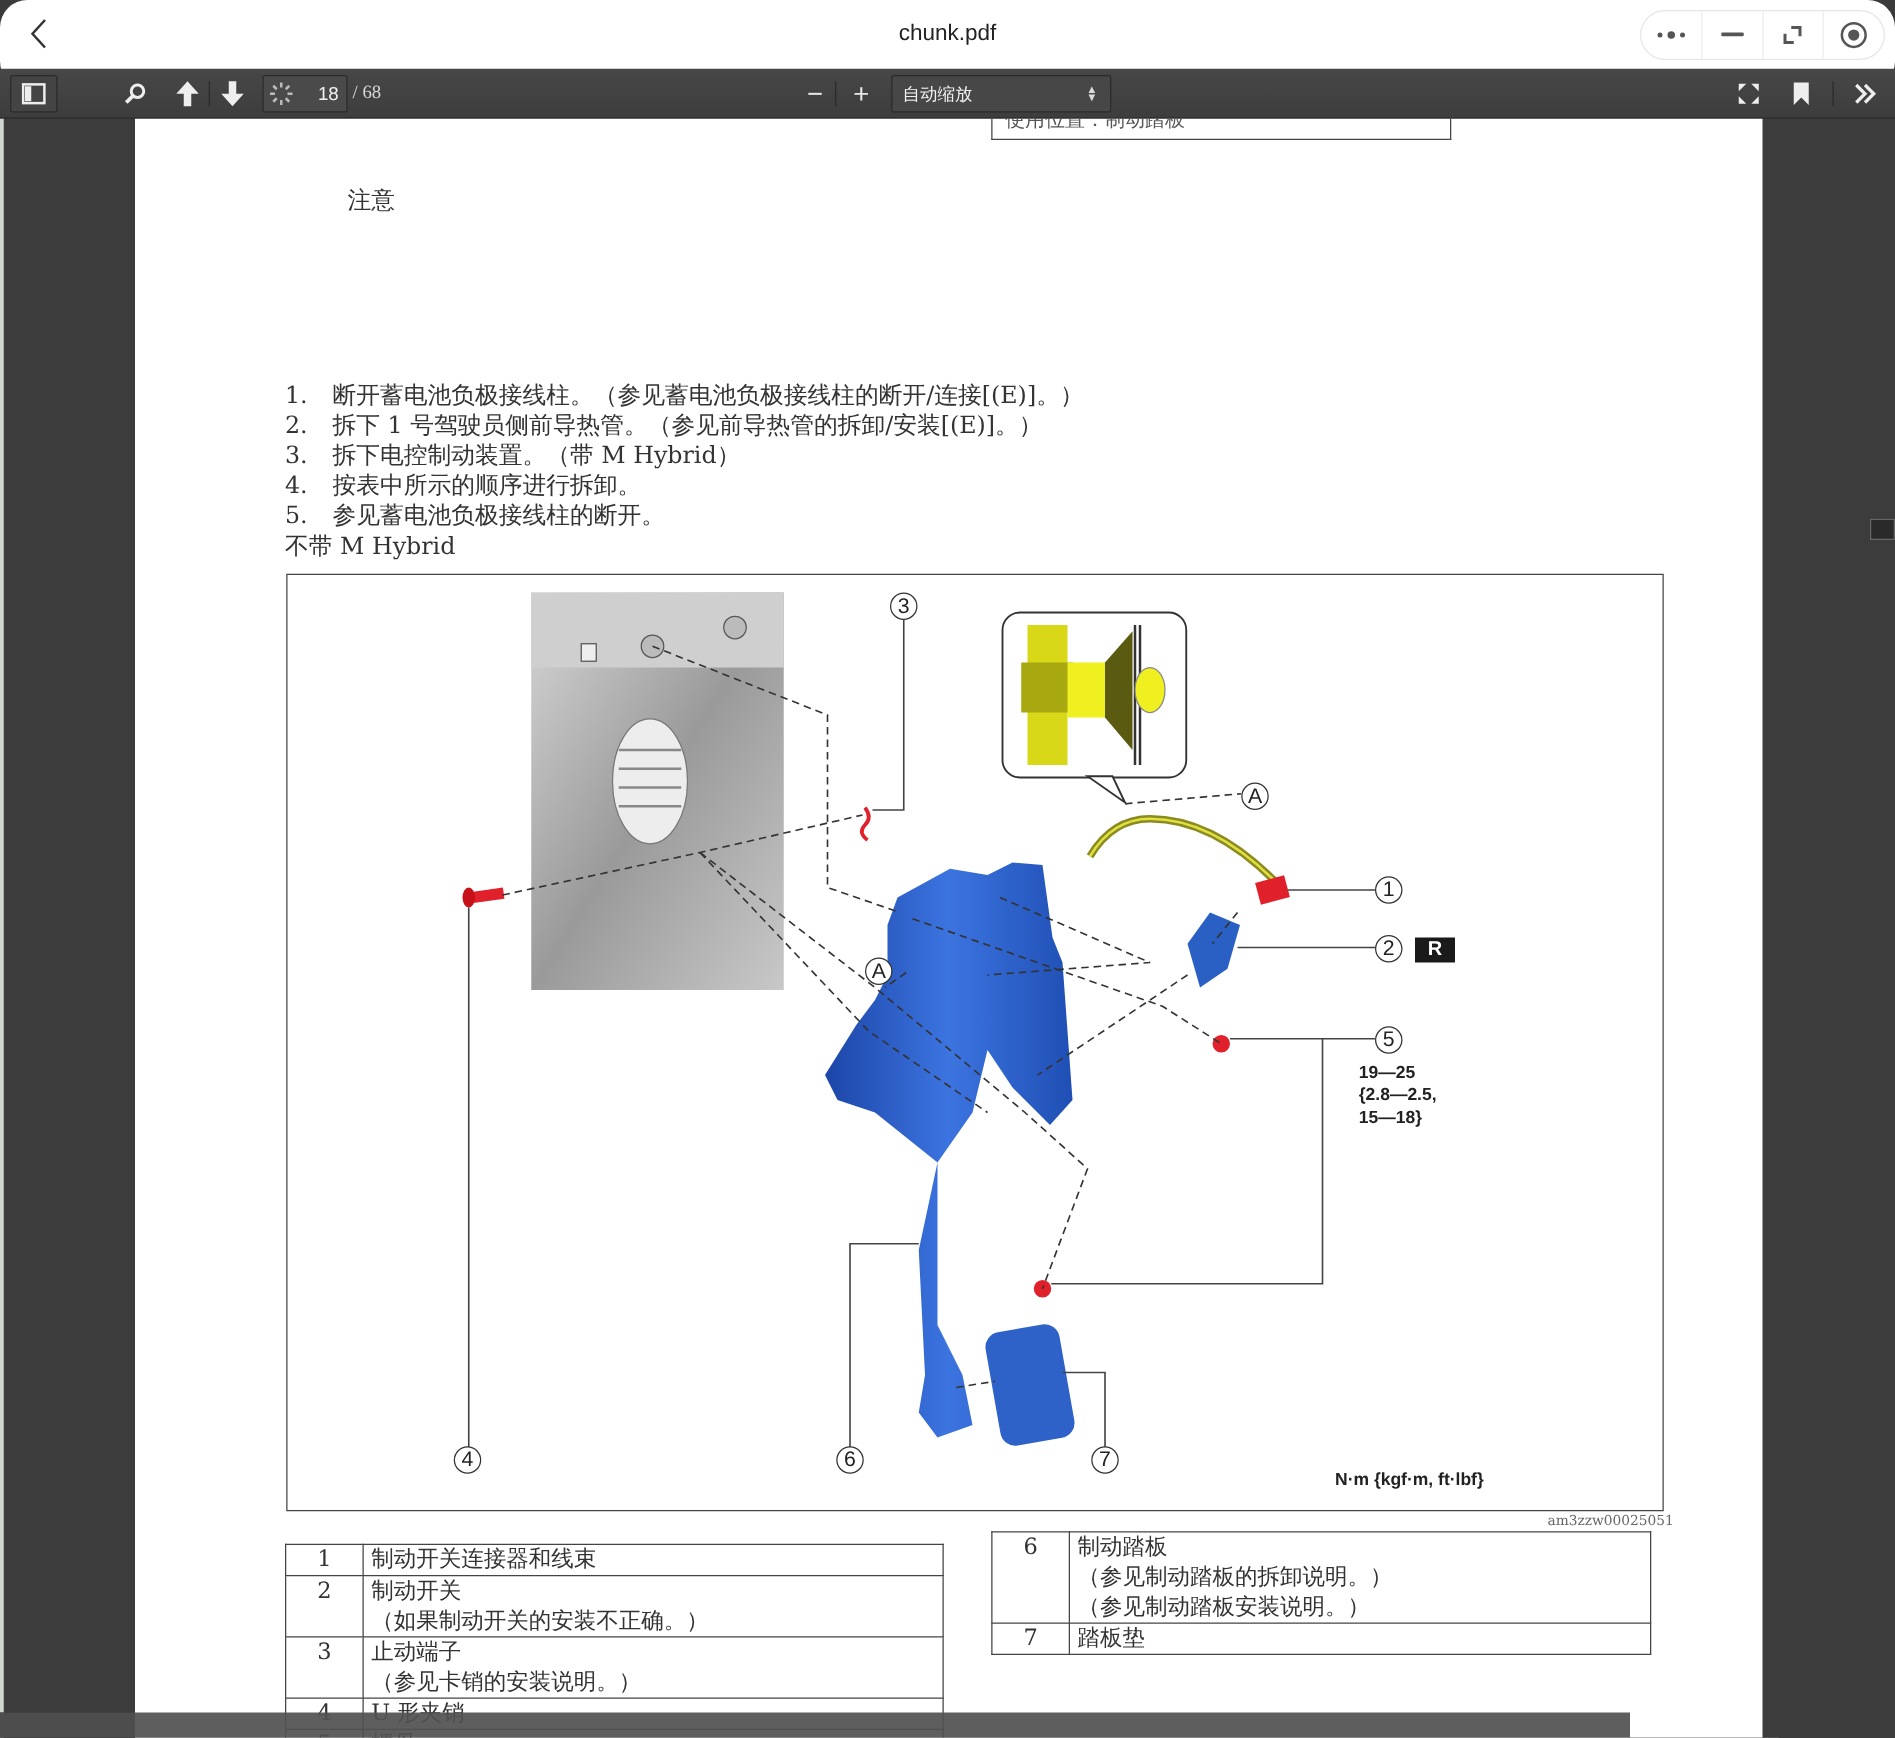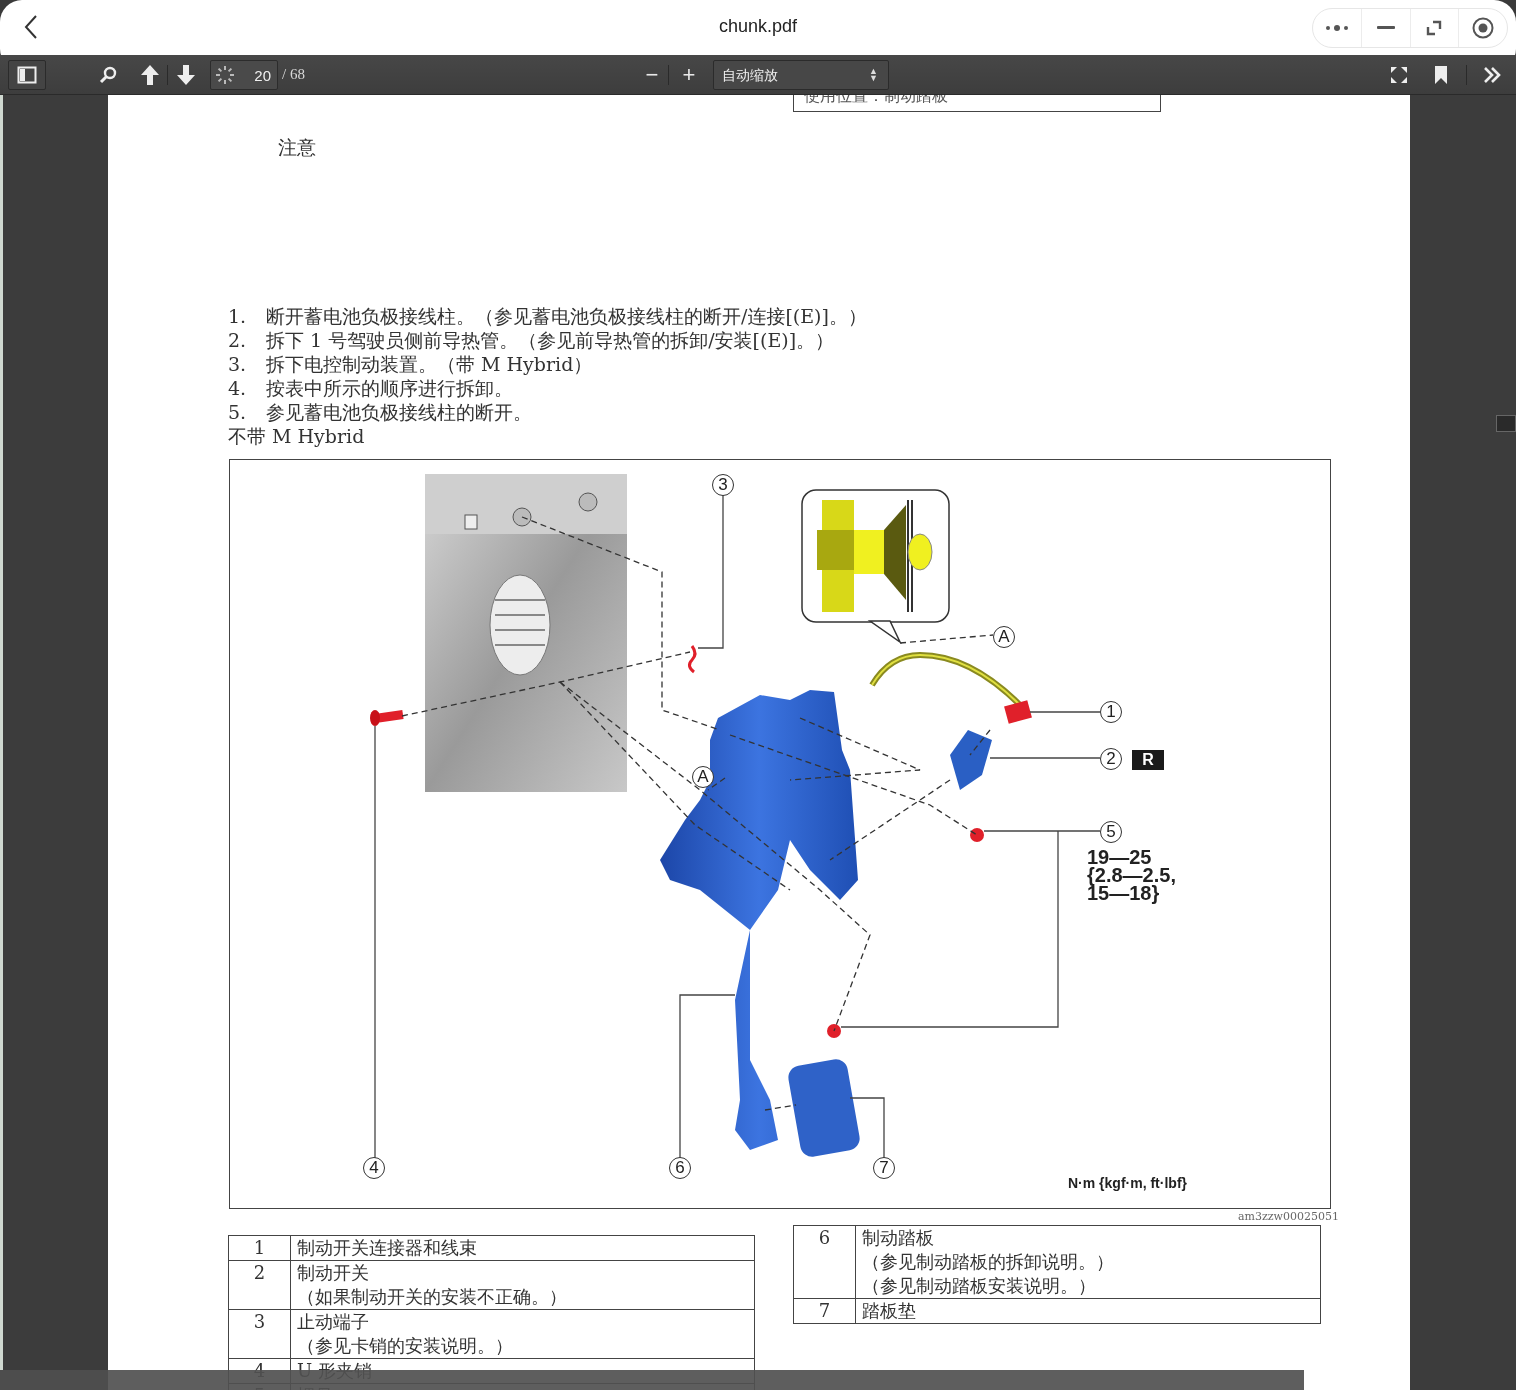--- a/index.html
+++ b/index.html
@@ -21,34 +21,34 @@
   .zoom-select .arrows { position: absolute; right: 10px; top: 7px; font-size: 9px; line-height: 7px; color: #ddd; }
   .sep { position: absolute; top: 10px; width: 1px; height: 20px; background: #2a2a2a; }
 
   .sidebar-left { position: absolute; left: 0; top: 95px; width: 108px; height: 1295px; background: #3c3c3c; }
   .sidebar-left .strip { position: absolute; left: 0; top: 0; width: 3px; height: 100%; background: #cfd8d0; }
   .right-bg { position: absolute; left: 1410px; top: 95px; width: 106px; height: 1295px; background: #3c3c3c; }
   .scroll-thumb { position: absolute; left: 1496px; top: 415px; width: 20px; height: 17px; background: #2a2a2a; border: 1px solid #666; cursor: pointer; }
 
   .page { position: absolute; left: 108px; top: 95px; width: 1302px; height: 1295px; background: #fff; overflow: hidden; font-family: "DejaVu Serif", "Liberation Serif", serif; color: #333; }
   .loc-box { position: absolute; left: 685px; top: -10px; width: 368px; height: 27px; border: 1px solid #444; border-top: none; font-size: 16px; padding: 0 0 0 10px; line-height: 22px; color: #555; }
-  .note-h { position: absolute; left: 170px; top: 40px; font-size: 19px; }
+  .note-h { position: absolute; left: 170px; top: 52px; font-size: 19px; }
   .note-list { position: absolute; left: 188px; top: 65px; width: 1030px; font-size: 19px; line-height: 24px; }
   .note-list li { list-style: none; position: relative; padding-left: 20px; }
   .note-list li::before { content: "•"; position: absolute; left: 2px; top: 0; }
   .steps { position: absolute; left: 120px; top: 209px; font-size: 19px; line-height: 24px; }
   .steps .st { display: flex; }
   .steps .n { width: 38px; }
   .subhead { position: absolute; left: 120px; top: 329px; font-size: 19px; }
 
   .diagram { position: absolute; left: 121px; top: 364px; width: 1102px; height: 750px; border: 1px solid #444; }
   .diagram svg { position: absolute; left: 0; top: 0; }
   .callout { position: absolute; font-family: "Liberation Sans", sans-serif; width: 22px; height: 22px; border: 1px solid #333; border-radius: 50%; font-size: 17px; line-height: 20px; text-align: center; background: #fff; color: #222; }
   .rbadge { position: absolute; font-family: "Liberation Sans", sans-serif; background: #1a1a1a; color: #fff; font-weight: bold; font-size: 16px; width: 32px; height: 20px; text-align: center; line-height: 20px; }
-  .torque { position: absolute; font-family: "Liberation Sans", sans-serif; font-size: 20px; font-weight: bold; color: #222; line-height: 18px; }
+  .torque { position: absolute; font-family: "Liberation Sans", sans-serif; font-size: 14px; font-weight: bold; color: #222; line-height: 18px; }
   .units { position: absolute; font-family: "Liberation Sans", sans-serif; font-size: 14px; font-weight: bold; color: #222; }
   .fig-id { position: absolute; left: 1130px; top: 1115px; font-size: 11px; color: #666; }
 
   table.parts { position: absolute; border-collapse: collapse; font-size: 18px; color: #333; }
   table.parts td { border: 1px solid #444; vertical-align: top; padding: 0 6px; line-height: 24px; }
   table.parts td.num { width: 62px; text-align: center; }
   .bottom-bar { position: absolute; left: 0; top: 1370px; width: 1304px; height: 20px; background: rgba(80,80,80,0.92); }
   .bottom-bar-left { position: absolute; left: 0; top: 1370px; width: 108px; height: 20px; background: #2c2c2c; }
 </style>
 </head>
@@ -118,21 +118,21 @@
         <line x1="11" y1="2" x2="11" y2="6"></line>
           <line x1="11" y1="16" x2="11" y2="20"></line>
         <line x1="2" y1="11" x2="6" y2="11"></line>
           <line x1="16" y1="11" x2="20" y2="11"></line>
         <line x1="4.6" y1="4.6" x2="7.4" y2="7.4"></line>
           <line x1="14.6" y1="14.6" x2="17.4" y2="17.4"></line>
         <line x1="4.6" y1="17.4" x2="7.4" y2="14.6"></line>
           <line x1="14.6" y1="7.4" x2="17.4" y2="4.6"></line>
       </g>
     </svg>
-    <span class="page-num">20</span>
+    <span class="page-num">18</span>
   </div>
   <span class="page-total">/ 68</span>
 
   <div class="tb-btn" style="left:640px;width:24px;font-size:22px;">−</div>
   <div class="sep" style="left:668px;"></div>
   <div class="tb-btn" style="left:677px;width:24px;font-size:22px;">+</div>
   <div class="zoom-select">
     <span>自动缩放</span>
     <span class="arrows">▲<br>▼</span>
   </div>

